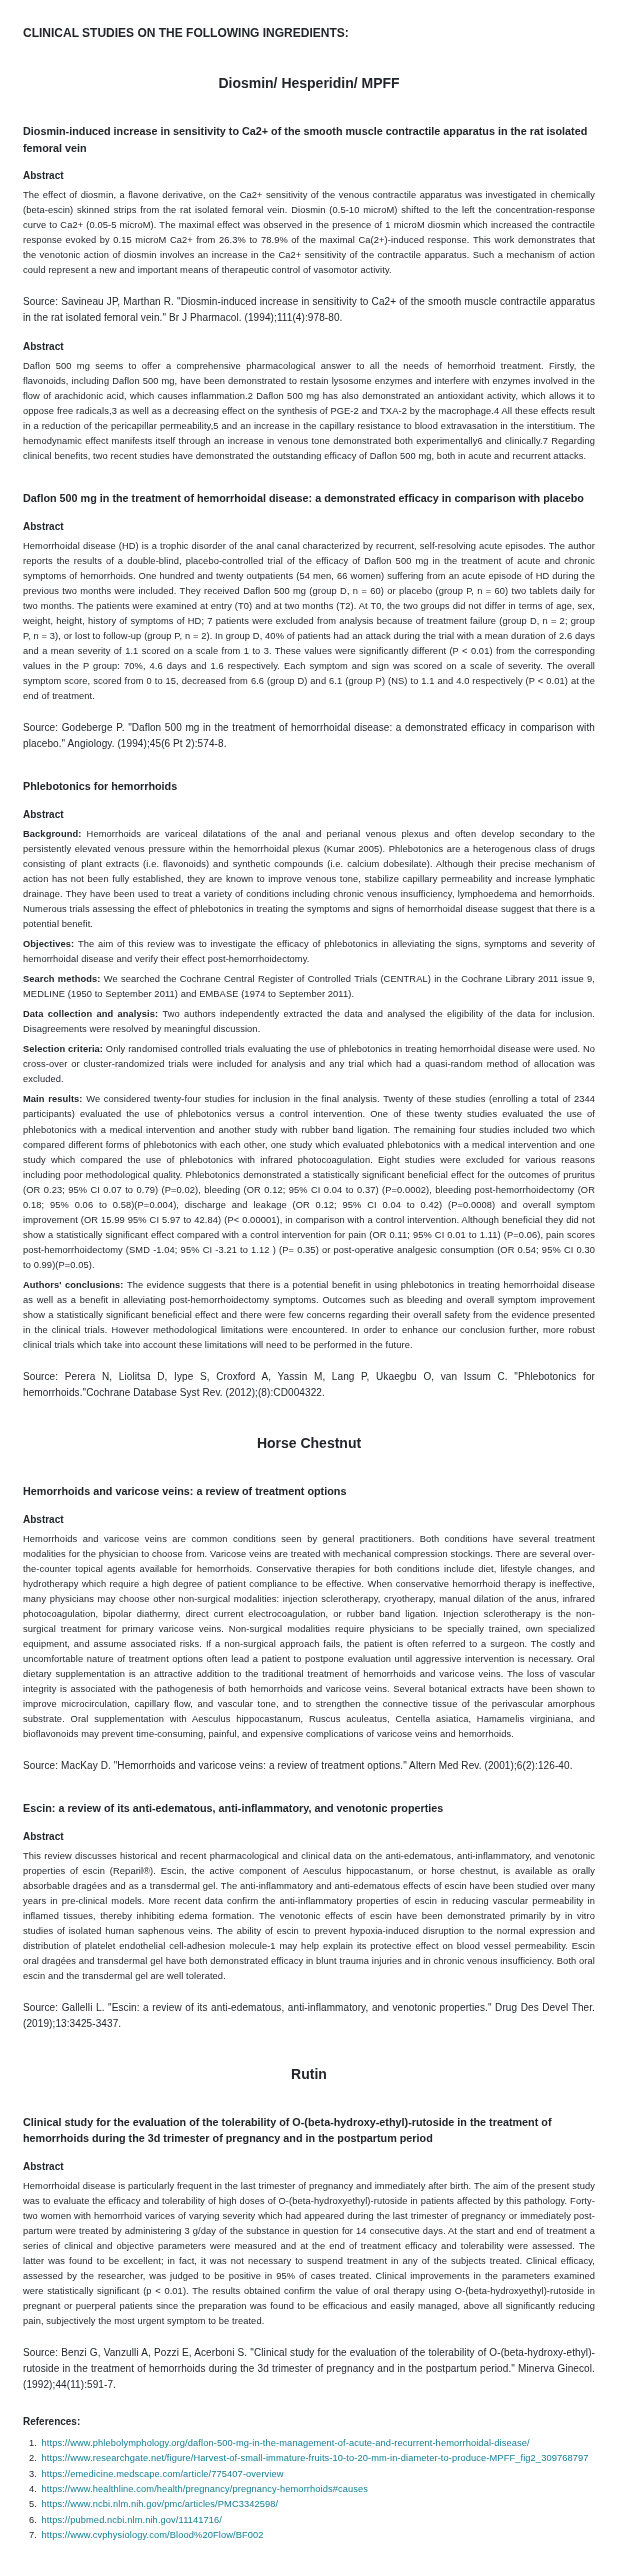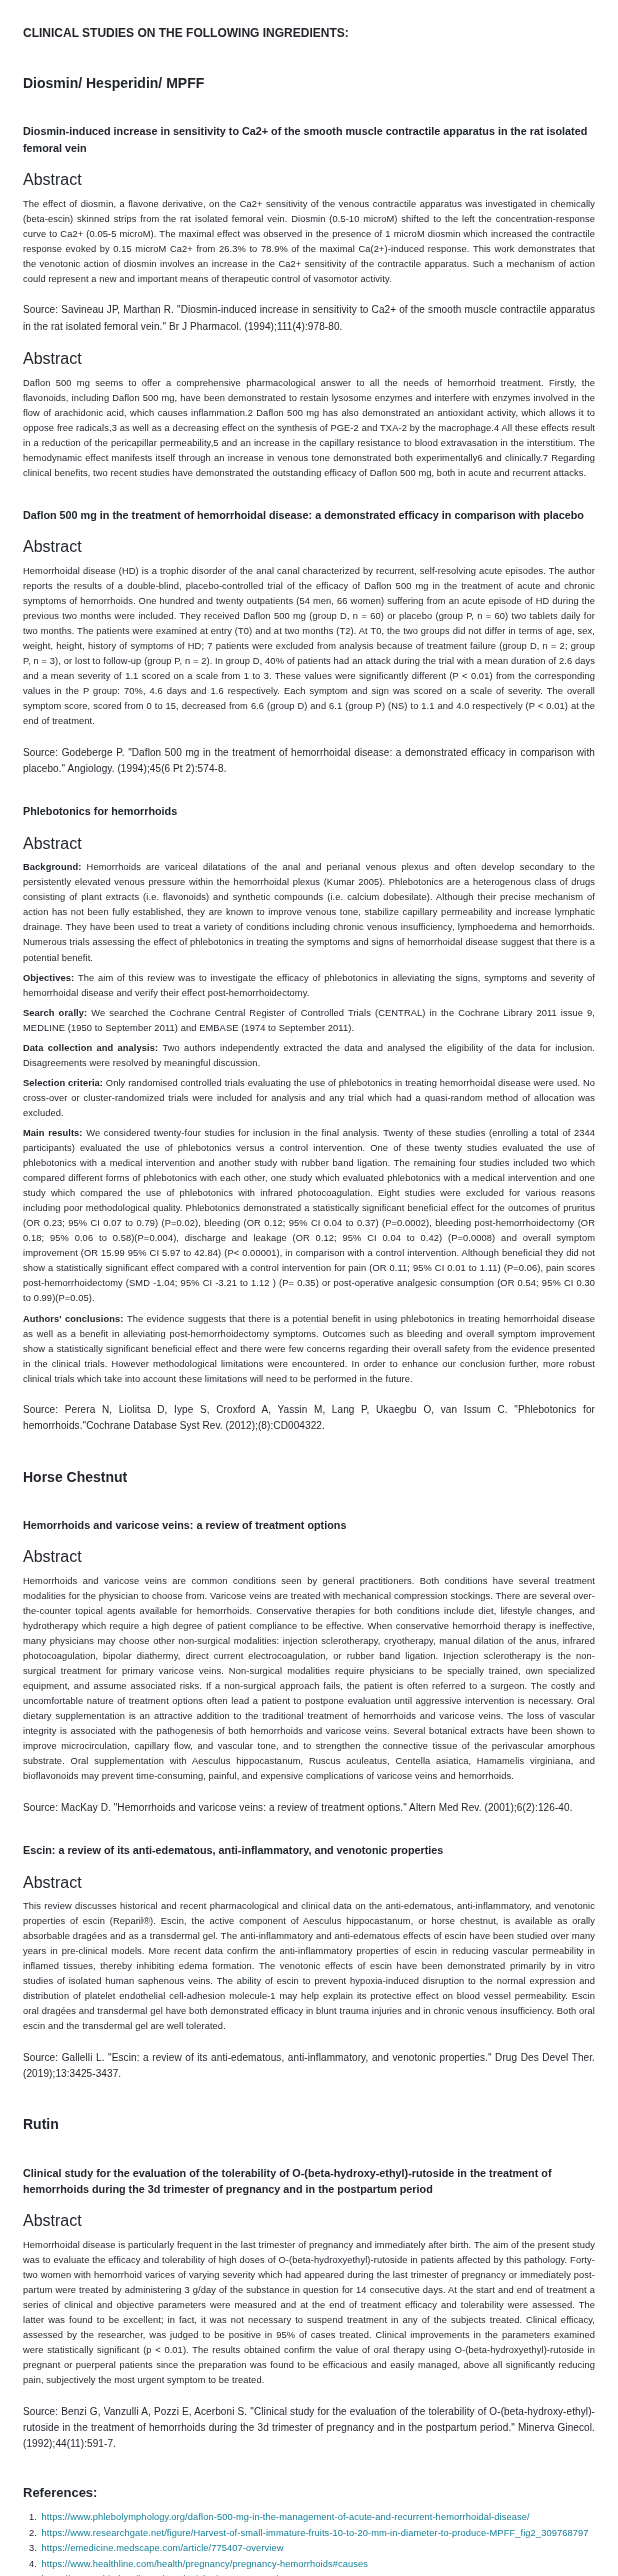--- a/index.html
+++ b/index.html
@@ -16,53 +16,54 @@
     font-size: 12px;
     font-weight: 700;
     margin: 8.2px 0 0 0;
     line-height: 1.3;
   }
   .ingredient-name {
     font-size: 14px;
     font-weight: 700;
     margin: 33px 0 0 0;
     line-height: 1.3;
+    text-align: center;
   }
   .study-title {
     font-size: 10.8px;
     font-weight: 700;
     line-height: 1.5;
     margin: 26px 0 0 0;
   }
   .ingredient-name + .study .study-title { margin-top: 31px; }
   .abstract-label {
-    font-size: 16px;
-    font-weight: 400;
+    font-size: 10px;
+    font-weight: 700;
     margin: 13.4px 0 0 0;
     line-height: 1.4;
   }
   .para {
     font-size: 9.3px;
     line-height: 1.62;
     letter-spacing: 0.1px;
     text-align: justify;
     margin: 5px 0 0 0;
   }
   .para b { font-weight: 700; }
   .source {
     font-size: 10px;
     line-height: 1.62;
     letter-spacing: 0.1px;
     text-align: justify;
     margin: 15.5px 0 0 0;
   }
   .refs-label {
-    font-size: 13px;
+    font-size: 10px;
     font-weight: 700;
-    margin: 31px 0 0 0;
+    margin: 20px 0 0 0;
     line-height: 1.6;
   }
   .ref-list { margin: 6.2px 0 0 0; }
   .ref-item {
     display: flex;
     font-size: 9.3px;
     line-height: 1.66;
     letter-spacing: 0.1px;
   }
   .ref-num {
@@ -106,21 +107,21 @@
       <h4 class="abstract-label">Abstract</h4>
       <p class="para"><b></b><span>Hemorrhoidal disease (HD) is a trophic disorder of the anal canal characterized by recurrent, self-resolving acute episodes. The author reports the results of a double-blind, placebo-controlled trial of the efficacy of Daflon 500 mg in the treatment of acute and chronic symptoms of hemorrhoids. One hundred and twenty outpatients (54 men, 66 women) suffering from an acute episode of HD during the previous two months were included. They received Daflon 500 mg (group D, n = 60) or placebo (group P, n = 60) two tablets daily for two months. The patients were examined at entry (T0) and at two months (T2). At T0, the two groups did not differ in terms of age, sex, weight, height, history of symptoms of HD; 7 patients were excluded from analysis because of treatment failure (group D, n = 2; group P, n = 3), or lost to follow-up (group P, n = 2). In group D, 40% of patients had an attack during the trial with a mean duration of 2.6 days and a mean severity of 1.1 scored on a scale from 1 to 3. These values were significantly different (P &lt; 0.01) from the corresponding values in the P group: 70%, 4.6 days and 1.6 respectively. Each symptom and sign was scored on a scale of severity. The overall symptom score, scored from 0 to 15, decreased from 6.6 (group D) and 6.1 (group P) (NS) to 1.1 and 4.0 respectively (P &lt; 0.01) at the end of treatment.</span></p>
       <p class="source">Source: Godeberge P. "Daflon 500 mg in the treatment of hemorrhoidal disease: a demonstrated efficacy in comparison with placebo." Angiology. (1994);45(6 Pt 2):574-8.</p>
     </article>
 
     <article class="study">
       <h3 class="study-title">Phlebotonics for hemorrhoids</h3>
       <h4 class="abstract-label">Abstract</h4>
       <p class="para"><b>Background: </b><span>Hemorrhoids are variceal dilatations of the anal and perianal venous plexus and often develop secondary to the persistently elevated venous pressure within the hemorrhoidal plexus (Kumar 2005). Phlebotonics are a heterogenous class of drugs consisting of plant extracts (i.e. flavonoids) and synthetic compounds (i.e. calcium dobesilate). Although their precise mechanism of action has not been fully established, they are known to improve venous tone, stabilize capillary permeability and increase lymphatic drainage. They have been used to treat a variety of conditions including chronic venous insufficiency, lymphoedema and hemorrhoids. Numerous trials assessing the effect of phlebotonics in treating the symptoms and signs of hemorrhoidal disease suggest that there is a potential benefit.</span></p>
       <p class="para"><b>Objectives: </b><span>The aim of this review was to investigate the efficacy of phlebotonics in alleviating the signs, symptoms and severity of hemorrhoidal disease and verify their effect post-hemorrhoidectomy.</span></p>
-      <p class="para"><b>Search orally: </b><span>We searched the Cochrane Central Register of Controlled Trials (CENTRAL) in the Cochrane Library 2011 issue 9, MEDLINE (1950 to September 2011) and EMBASE (1974 to September 2011).</span></p>
+      <p class="para"><b>Search methods: </b><span>We searched the Cochrane Central Register of Controlled Trials (CENTRAL) in the Cochrane Library 2011 issue 9, MEDLINE (1950 to September 2011) and EMBASE (1974 to September 2011).</span></p>
       <p class="para"><b>Data collection and analysis: </b><span>Two authors independently extracted the data and analysed the eligibility of the data for inclusion. Disagreements were resolved by meaningful discussion.</span></p>
       <p class="para"><b>Selection criteria: </b><span>Only randomised controlled trials evaluating the use of phlebotonics in treating hemorrhoidal disease were used. No cross-over or cluster-randomized trials were included for analysis and any trial which had a quasi-random method of allocation was excluded.</span></p>
       <p class="para"><b>Main results: </b><span>We considered twenty-four studies for inclusion in the final analysis. Twenty of these studies (enrolling a total of 2344 participants) evaluated the use of phlebotonics versus a control intervention. One of these twenty studies evaluated the use of phlebotonics with a medical intervention and another study with rubber band ligation. The remaining four studies included two which compared different forms of phlebotonics with each other, one study which evaluated phlebotonics with a medical intervention and one study which compared the use of phlebotonics with infrared photocoagulation. Eight studies were excluded for various reasons including poor methodological quality. Phlebotonics demonstrated a statistically significant beneficial effect for the outcomes of pruritus (OR 0.23; 95% CI 0.07 to 0.79) (P=0.02), bleeding (OR 0.12; 95% CI 0.04 to 0.37) (P=0.0002), bleeding post-hemorrhoidectomy (OR 0.18; 95% 0.06 to 0.58)(P=0.004), discharge and leakage (OR 0.12; 95% CI 0.04 to 0.42) (P=0.0008) and overall symptom improvement (OR 15.99 95% CI 5.97 to 42.84) (P&lt; 0.00001), in comparison with a control intervention. Although beneficial they did not show a statistically significant effect compared with a control intervention for pain (OR 0.11; 95% CI 0.01 to 1.11) (P=0.06), pain scores post-hemorrhoidectomy (SMD -1.04; 95% CI -3.21 to 1.12 ) (P= 0.35) or post-operative analgesic consumption (OR 0.54; 95% CI 0.30 to 0.99)(P=0.05).</span></p>
       <p class="para"><b>Authors' conclusions: </b><span>The evidence suggests that there is a potential benefit in using phlebotonics in treating hemorrhoidal disease as well as a benefit in alleviating post-hemorrhoidectomy symptoms. Outcomes such as bleeding and overall symptom improvement show a statistically significant beneficial effect and there were few concerns regarding their overall safety from the evidence presented in the clinical trials. However methodological limitations were encountered. In order to enhance our conclusion further, more robust clinical trials which take into account these limitations will need to be performed in the future.</span></p>
       <p class="source">Source: Perera N, Liolitsa D, Iype S, Croxford A, Yassin M, Lang P, Ukaegbu O, van Issum C. "Phlebotonics for hemorrhoids."Cochrane Database Syst Rev. (2012);(8):CD004322.</p>
     </article>
   </section>
 
   <section>
     <h2 class="ingredient-name">Horse Chestnut</h2>

